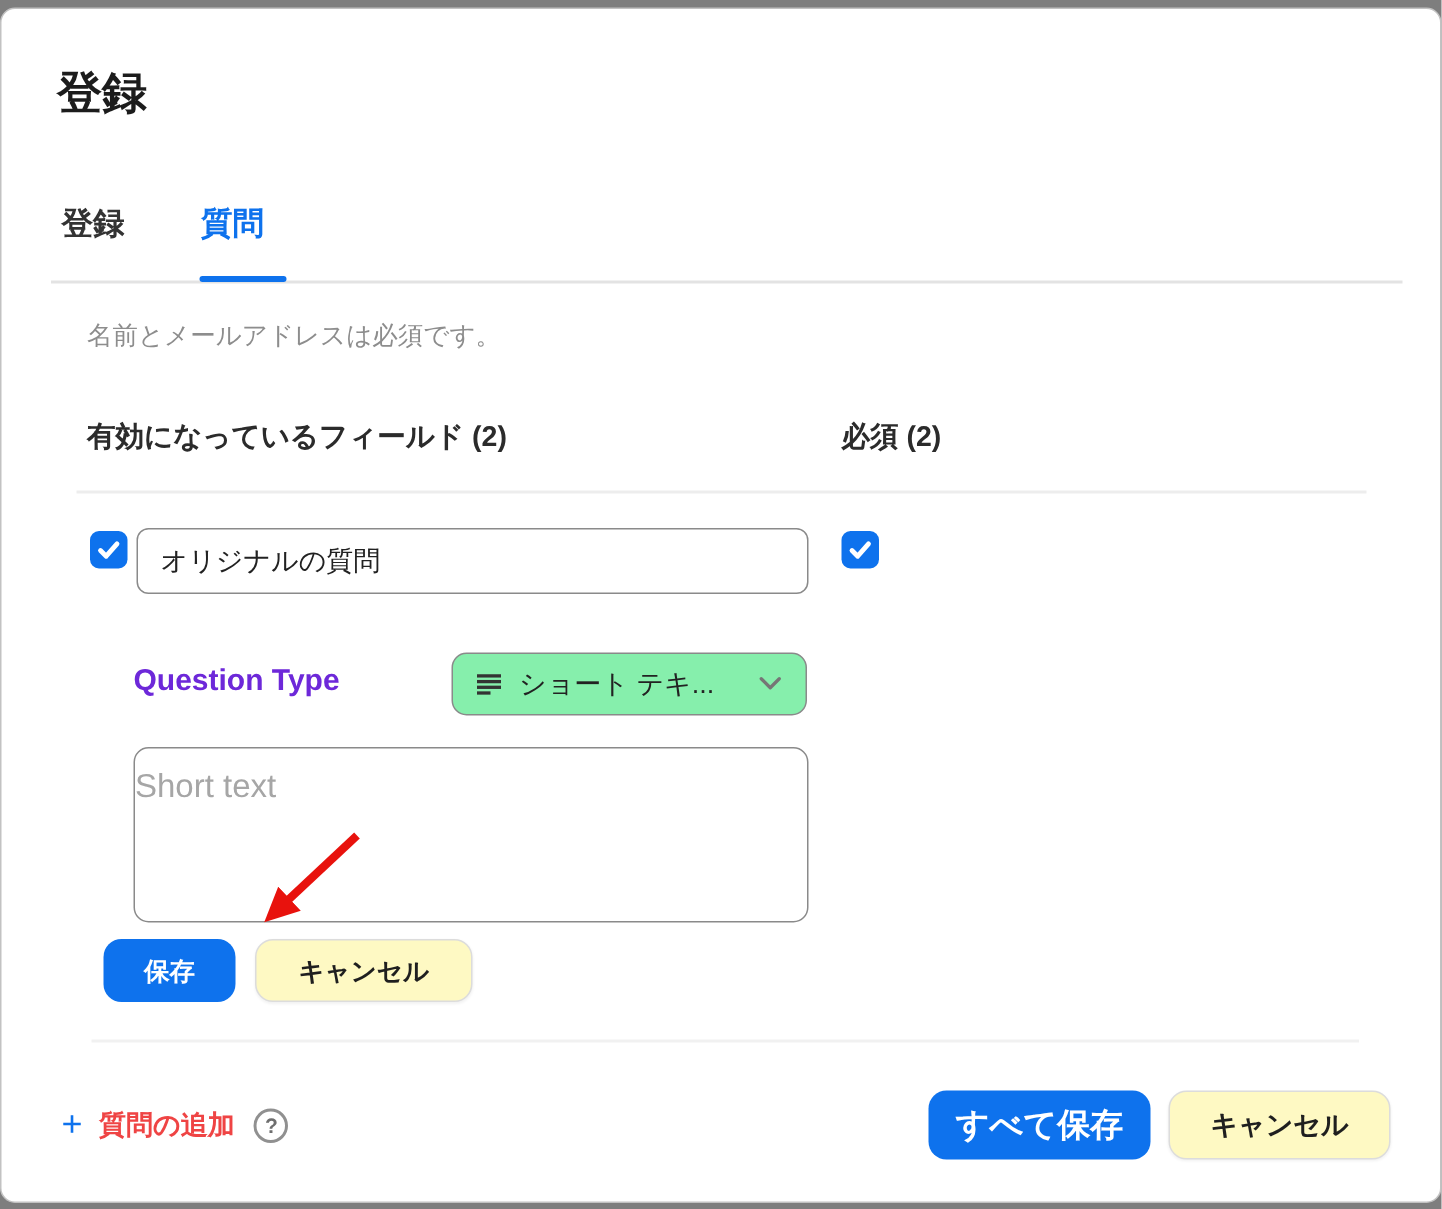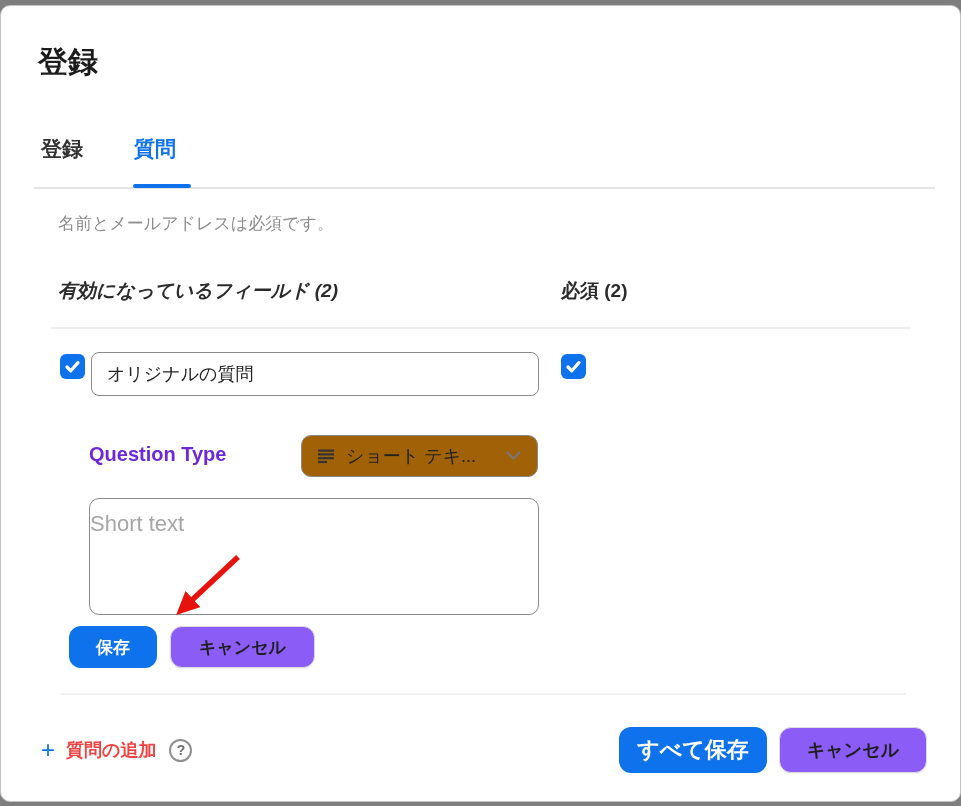--- a/index.html
+++ b/index.html
@@ -19,21 +19,21 @@
 
   .tab { top:129px; font-size:21px; font-weight:600; cursor:pointer; }
   .tab-inactive { left:40px; color:#333333; }
   .tab-active { left:133px; color:#0E72ED; }
   .tabbar-line { left:33px; top:181px; width:901px; height:1.5px; background:#e3e3e3; }
   .tab-underline { left:132px; top:178px; width:58px; height:3.5px; background:#0E72ED; border-radius:2px; }
 
   .note { left:57px; top:206px; font-size:17px; color:#8d8d8d; }
 
   .col-header { top:272px; font-size:19px; font-weight:600; color:#2b2b2b; }
-  .col-header.enabled { left:57px;font-style:italic; }
+  .col-header.enabled { left:57px; }
   .col-header.required { left:560px; }
   .divider2 { left:50px; top:321px; width:860px; height:1.5px; background:#ededed; }
 
   .checkbox {
     width:25px; height:25px; background:#0E72ED; border-radius:6px;
     display:flex; align-items:center; justify-content:center; cursor:pointer;
   }
   .cb-enabled { left:59px; top:348px; }
   .cb-required { left:560px; top:348px; }
 
@@ -41,21 +41,21 @@
     left:90px; top:346px; width:448px; height:44px;
     border:1.5px solid #8a8a8a; border-radius:8px;
     font-size:18px; color:#222; padding:0 15px;
     font-family:"Liberation Sans","DejaVu Sans",sans-serif;
     outline:none; background:#fff;
   }
 
   .qtype-label { left:88px; top:437px; font-size:20px; font-weight:600; color:#6d28d9; }
   .qtype-dropdown {
     left:300px; top:429px; width:237px; height:42px;
-    border:1.5px solid #8a8a8a; border-radius:10px; background:#a16207;
+    border:1.5px solid #8a8a8a; border-radius:10px; background:#86efac;
     display:flex; align-items:center; padding:0 16px; cursor:pointer;
   }
   .qtype-dropdown .dd-text { font-size:18px; color:#222; margin-left:11px; flex:1; white-space:nowrap; overflow:hidden; }
   .dd-chevron { display:flex; }
 
   .answer-textarea {
     left:88px; top:492px; width:450px; height:117px;
     border:1.5px solid #8a8a8a; border-radius:10px;
     font-size:22px; color:#222; padding:12px 0; resize:none;
     font-family:"Liberation Sans","DejaVu Sans",sans-serif; outline:none;
@@ -63,21 +63,21 @@
   .answer-textarea::placeholder { color:#a6a6a6; opacity:1; }
 
   .arrow-svg { left:150px; top:540px; width:110px; height:82px; pointer-events:none; }
 
   .btn {
     display:flex; align-items:center; justify-content:center;
     border-radius:12px; font-weight:600; cursor:pointer; border:none;
     font-family:"Liberation Sans","DejaVu Sans",sans-serif;
   }
   .btn-primary { background:#0E72ED; color:#ffffff; }
-  .btn-secondary { background:#8b5cf6; color:#1f1f1f; border:1px solid #dcdcdc; box-shadow:0 1px 2px rgba(0,0,0,0.06); }
+  .btn-secondary { background:#fef9c3; color:#1f1f1f; border:1px solid #dcdcdc; box-shadow:0 1px 2px rgba(0,0,0,0.06); }
 
   .btn-save { left:68px; top:620px; width:88px; height:42px; font-size:17px;text-align:center; }
   .btn-cancel { left:169px; top:620px; width:145px; height:42px; font-size:17px; }
 
   .divider3 { left:60px; top:687px; width:845px; height:2px; background:#f1f1f1; }
 
   .add-question { left:40px; top:729px; height:30px; display:flex; align-items:center; cursor:pointer; }
   .plus-glyph { font-size:24px; font-weight:400; color:#0E72ED; line-height:1; }
   .add-q-label { font-size:18px; font-weight:600; color:#ef4444; margin-left:11px; }
   .help-circle {

